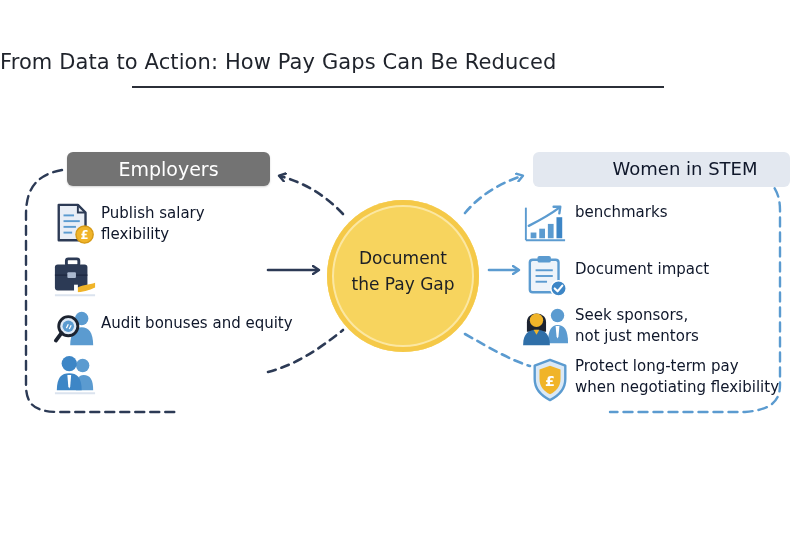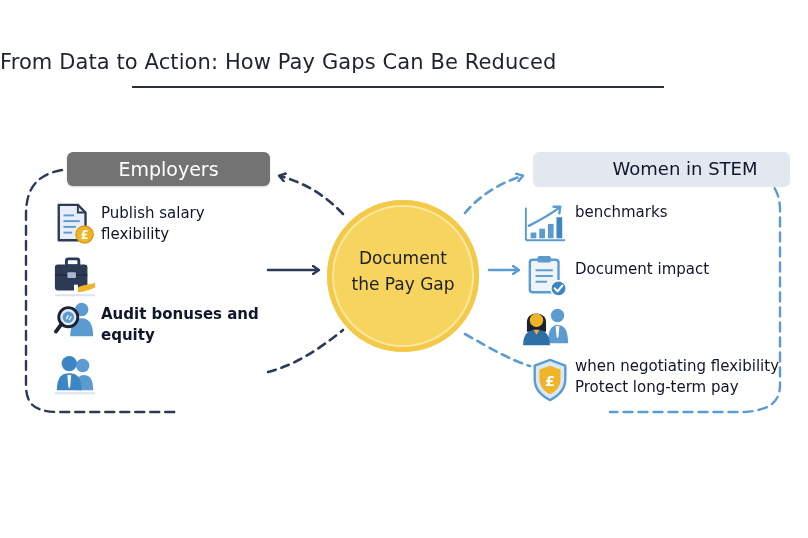--- a/index.html
+++ b/index.html
@@ -97,21 +97,21 @@
     <rect x="14" y="3" width="13" height="7" rx="2" fill="none" stroke="#2c3a55" stroke-width="3"></rect>
     <rect x="2" y="9" width="34" height="27" rx="3" fill="#2c3a55"></rect>
     <line x1="2" y1="20" x2="36" y2="20" stroke="#1c2740" stroke-width="1.5"></line>
     <rect x="15" y="17" width="9" height="6" rx="1" fill="#aab8cf"></rect>
     <path d="M24,34 C30,30 38,30 44,28 L44,33 C38,36 30,38 24,38 Z" fill="#f0b429"></path>
     <rect x="22" y="30" width="4" height="9" fill="#ffffff"></rect>
     <line x1="2" y1="41" x2="44" y2="41" stroke="#dbe3ee" stroke-width="2"></line>
   </svg>
 </div>
 
-<div class="abs" style="left:52px; top:300px; width:260px; height:44px;font-weight:bold;">
+<div class="abs" style="left:52px; top:309px; width:260px; height:44px;">
   <svg class="abs icon" style="left:0; top:0;" viewBox="0 0 46 46">
     <circle cx="30" cy="10" r="7" fill="#5b9bd0"></circle>
     <path d="M18,38 C18,24 24,19 30,19 C37,19 42,24 42,38 Z" fill="#5b9bd0"></path>
     <circle cx="16" cy="18" r="10" fill="#dfeaf6" stroke="#1c2330" stroke-width="3"></circle>
     <circle cx="16" cy="18" r="6" fill="#5b9bd0"></circle>
     <path d="M14,20 L16,16 M17,21 L19,17" stroke="#ffffff" stroke-width="1.3"></path>
     <line x1="9" y1="25" x2="3" y2="33" stroke="#1c2330" stroke-width="4" stroke-linecap="round"></line>
   </svg>
   <div class="abs item-label" style="left:49px; top:4px;">Audit bonuses and equity</div>
 </div>
@@ -159,25 +159,29 @@
 <div class="abs" style="left:520px; top:303px; width:240px; height:50px;">
   <svg class="abs" style="left:0; top:2px; width:54px; height:44px;" viewBox="0 0 54 46">
     <circle cx="38" cy="11" r="7" fill="#5b9bd0"></circle>
     <path d="M28,40 C28,26 32,21 38,21 C45,21 49,26 49,40 Z" fill="#5b9bd0"></path>
     <path d="M36,22 L40,22 L39,33 L38,35 L37,33 Z" fill="#ffffff"></path>
     <path d="M6,18 C6,6 26,6 26,18 L26,28 L6,28 Z" fill="#1c2330"></path>
     <circle cx="16" cy="16" r="7" fill="#f0b429"></circle>
     <path d="M2,42 C2,30 8,26 16,26 C24,26 30,30 30,42 Z" fill="#2f6fa8"></path>
     <path d="M13,26 L19,26 L16,31 Z" fill="#f0b429"></path>
   </svg>
+  <div class="abs item-label" style="left:55px; top:2px;">
+    <div>Seek sponsors,</div>
+    <div>not just mentors</div>
+  </div>
 </div>
 
 <div class="abs" style="left:530px; top:356px; width:250px; height:50px;">
   <svg class="abs icon" style="left:0; top:2px; width:40px; height:44px;" viewBox="0 0 40 46">
     <path d="M20,2 L36,8 L36,22 C36,33 28,40 20,44 C12,40 4,33 4,22 L4,8 Z" fill="#dbe9f6" stroke="#5b9bd0" stroke-width="2.5" stroke-linejoin="round"></path>
     <path d="M20,8 L31,12 L31,22 C31,30 26,35 20,38 C14,35 9,30 9,22 L9,12 Z" fill="#f0b429"></path>
     <text x="20" y="29" font-size="15" text-anchor="middle" fill="#ffffff" font-family="DejaVu Sans, sans-serif" font-weight="bold">£</text>
   </svg>
   <div class="abs item-label" style="left:45px; top:0px;">
+    <div>Protect long-term pay</div>
     <div>when negotiating flexibility</div>
-    <div>Protect long-term pay</div>
   </div>
 </div>
 
 </body></html>

